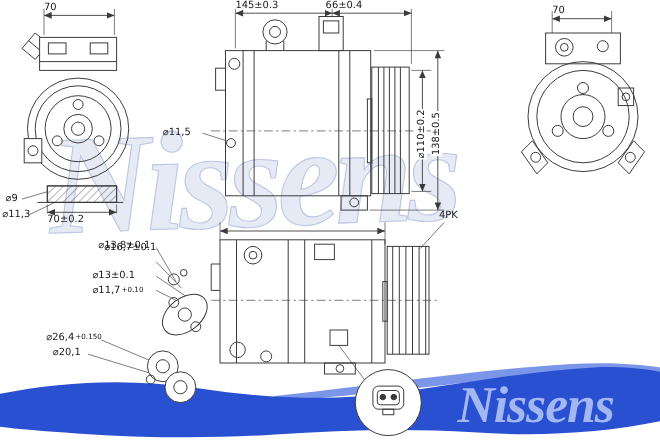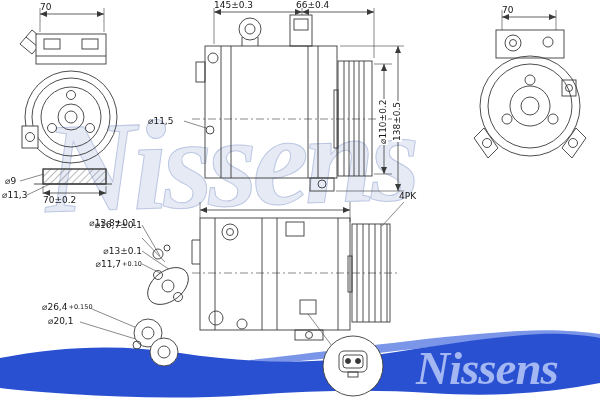--- a/index.html
+++ b/index.html
@@ -218,22 +218,22 @@
   <div class="dim rot" style="left:392px;top:142px">138±0.5</div>
 
   <div class="dim" style="left:5px;top:176px">⌀9</div>
 
   <div class="dim" style="left:2px;top:190px">⌀11,3</div>
 
   <div class="dim center" style="left:43px;top:195px;width:63px">70±0.2</div>
 
   <div class="dim" style="left:84px;top:220px;width:58px;text-align:right">⌀16,7±0.1</div>
   <div class="dim" style="left:84px;top:218px;width:58px;text-align:center">⌀13,8±0.1</div>
-  <div class="dim" style="left:84px;top:246px;width:58px;text-align:right">⌀13±0.1</div>
-  <div class="dim" style="left:84px;top:259px;width:58px;text-align:right">
+  <div class="dim" style="left:84px;top:246px;width:58px;">⌀13±0.1</div>
+  <div class="dim" style="left:84px;top:259px;width:58px;">
     <span>⌀11,7</span><span class="tol">
         <span>+0.1</span>
         <span>0</span>
       </span>
   </div>
 
   <div class="dim" style="left:42px;top:302px">
     <span>⌀26,4</span><span class="tol">
         <span>+0.15</span>
         <span>0</span>

